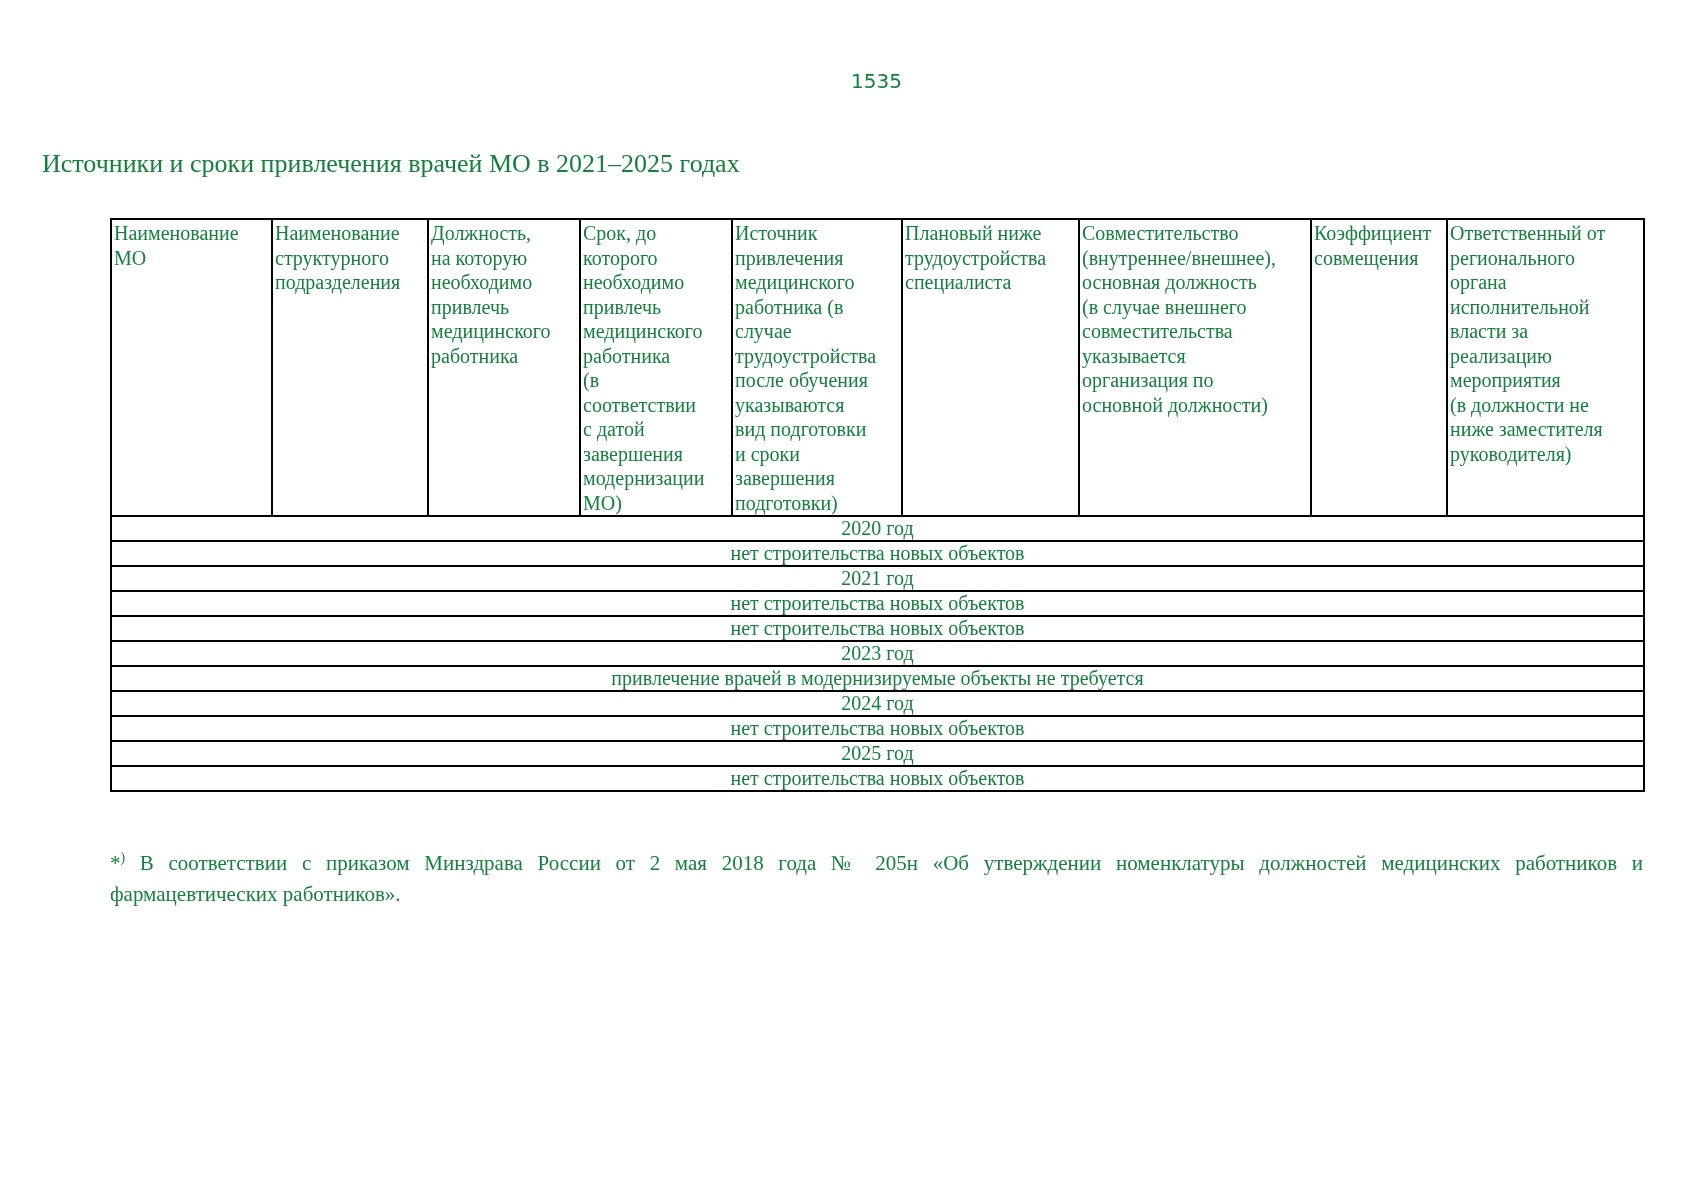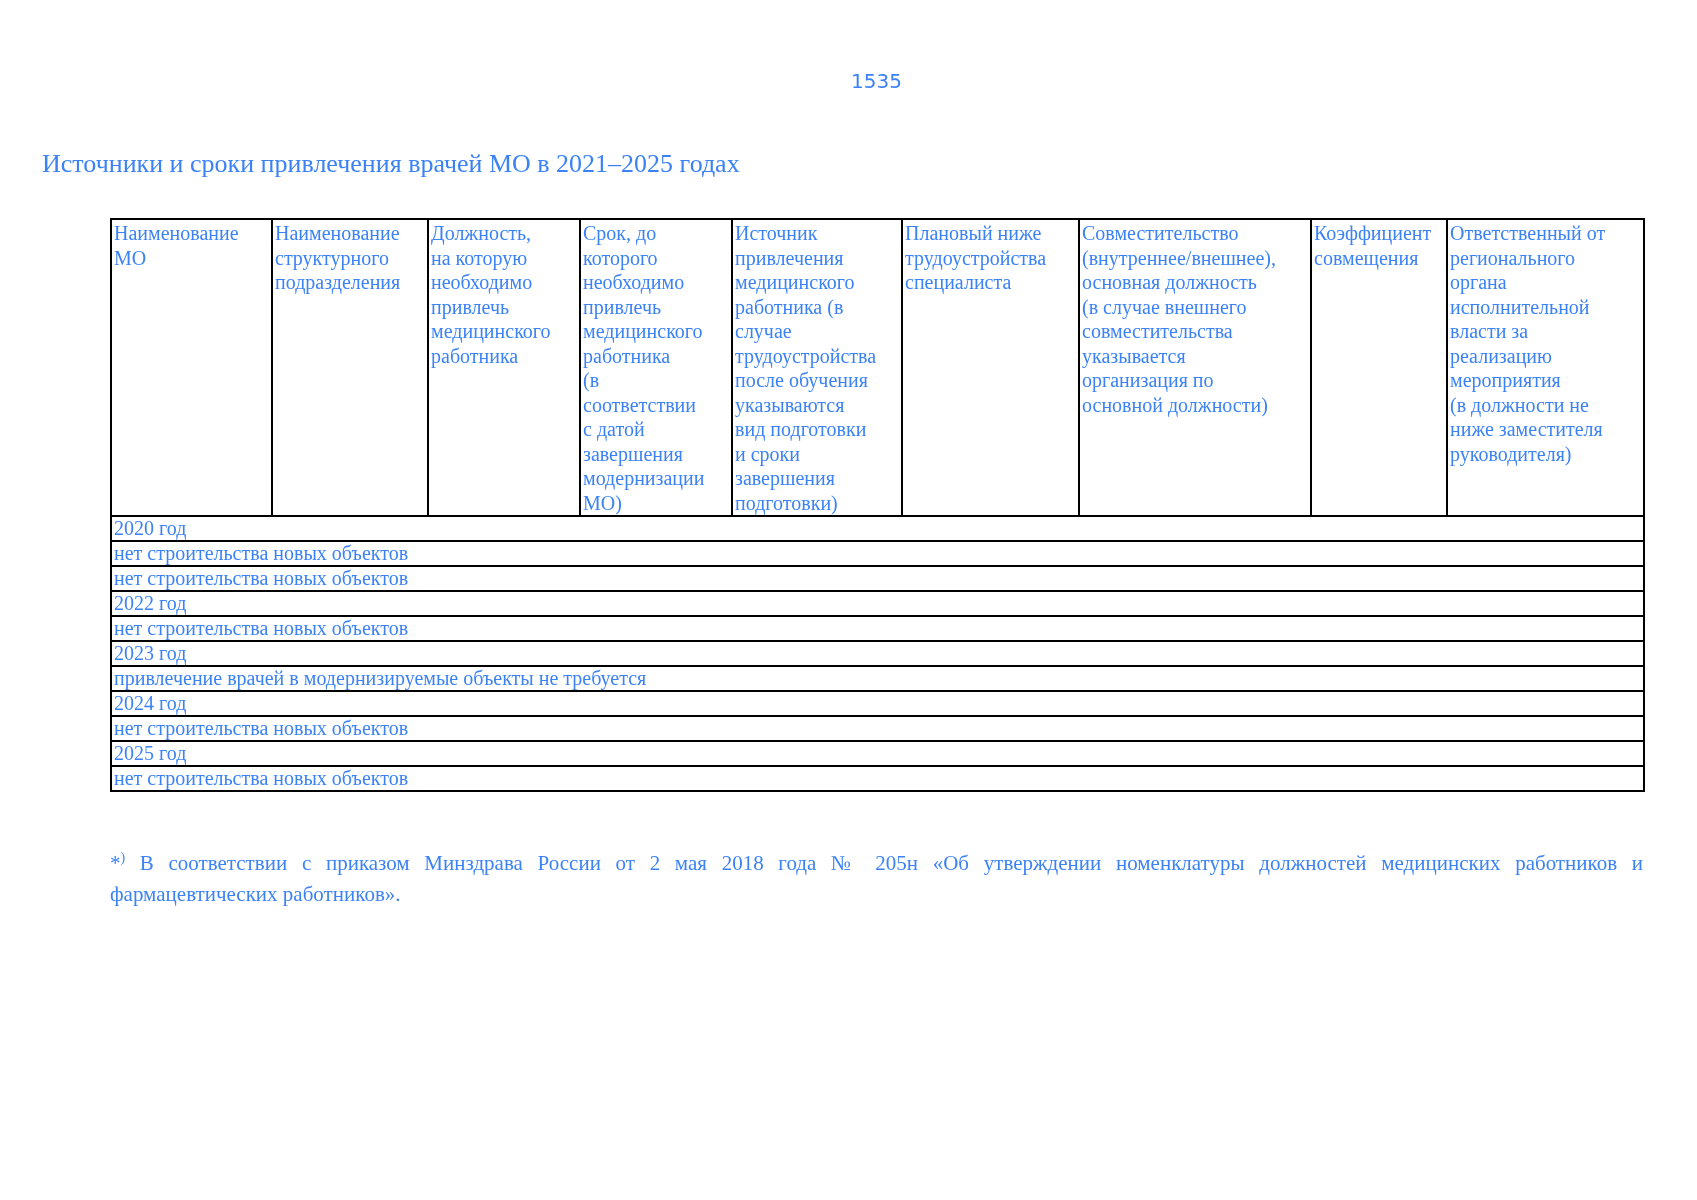--- a/index.html
+++ b/index.html
@@ -5,21 +5,21 @@
   html, body {
     margin: 0;
     padding: 0;
     background: #ffffff;
   }
   .page {
     position: relative;
     width: 1697px;
     height: 1200px;
     background: #ffffff;
-    color: #3b82f6;
+    color: #15803d;
     font-family: "Liberation Serif", "DejaVu Serif", serif;
   }
   .page-number {
     position: absolute;
     top: 70px;
     left: 110px;
     width: 1533px;
     text-align: center;
     font-family: "DejaVu Sans", "Liberation Sans", sans-serif;
     font-size: 20px;
@@ -61,20 +61,21 @@
     text-align: left;
     font-weight: normal;
     line-height: 24.5px;
     padding: 1px 2px 0 2px;
     height: 290px;
     white-space: pre-line;
     overflow: hidden;
   }
   table.staffing td {
     border: 2px solid #000000;
+    text-align: center;
     vertical-align: middle;
     height: 21px;
     line-height: 21px;
     padding: 1px 2px;
     overflow: hidden;
   }
   .footnote {
     position: absolute;
     top: 848px;
     left: 110px;
@@ -179,24 +180,24 @@
       </tr>
     </thead>
     <tbody>
       <tr>
         <td colspan="9">2020 год</td>
       </tr>
       <tr>
         <td colspan="9">нет строительства новых объектов</td>
       </tr>
       <tr>
-        <td colspan="9">нет строительства новых объектов</td>
-      </tr>
-      <tr>
-        <td colspan="9">2022 год</td>
+        <td colspan="9">2021 год</td>
+      </tr>
+      <tr>
+        <td colspan="9">нет строительства новых объектов</td>
       </tr>
       <tr>
         <td colspan="9">нет строительства новых объектов</td>
       </tr>
       <tr>
         <td colspan="9">2023 год</td>
       </tr>
       <tr>
         <td colspan="9">привлечение врачей в модернизируемые объекты не требуется</td>
       </tr>

